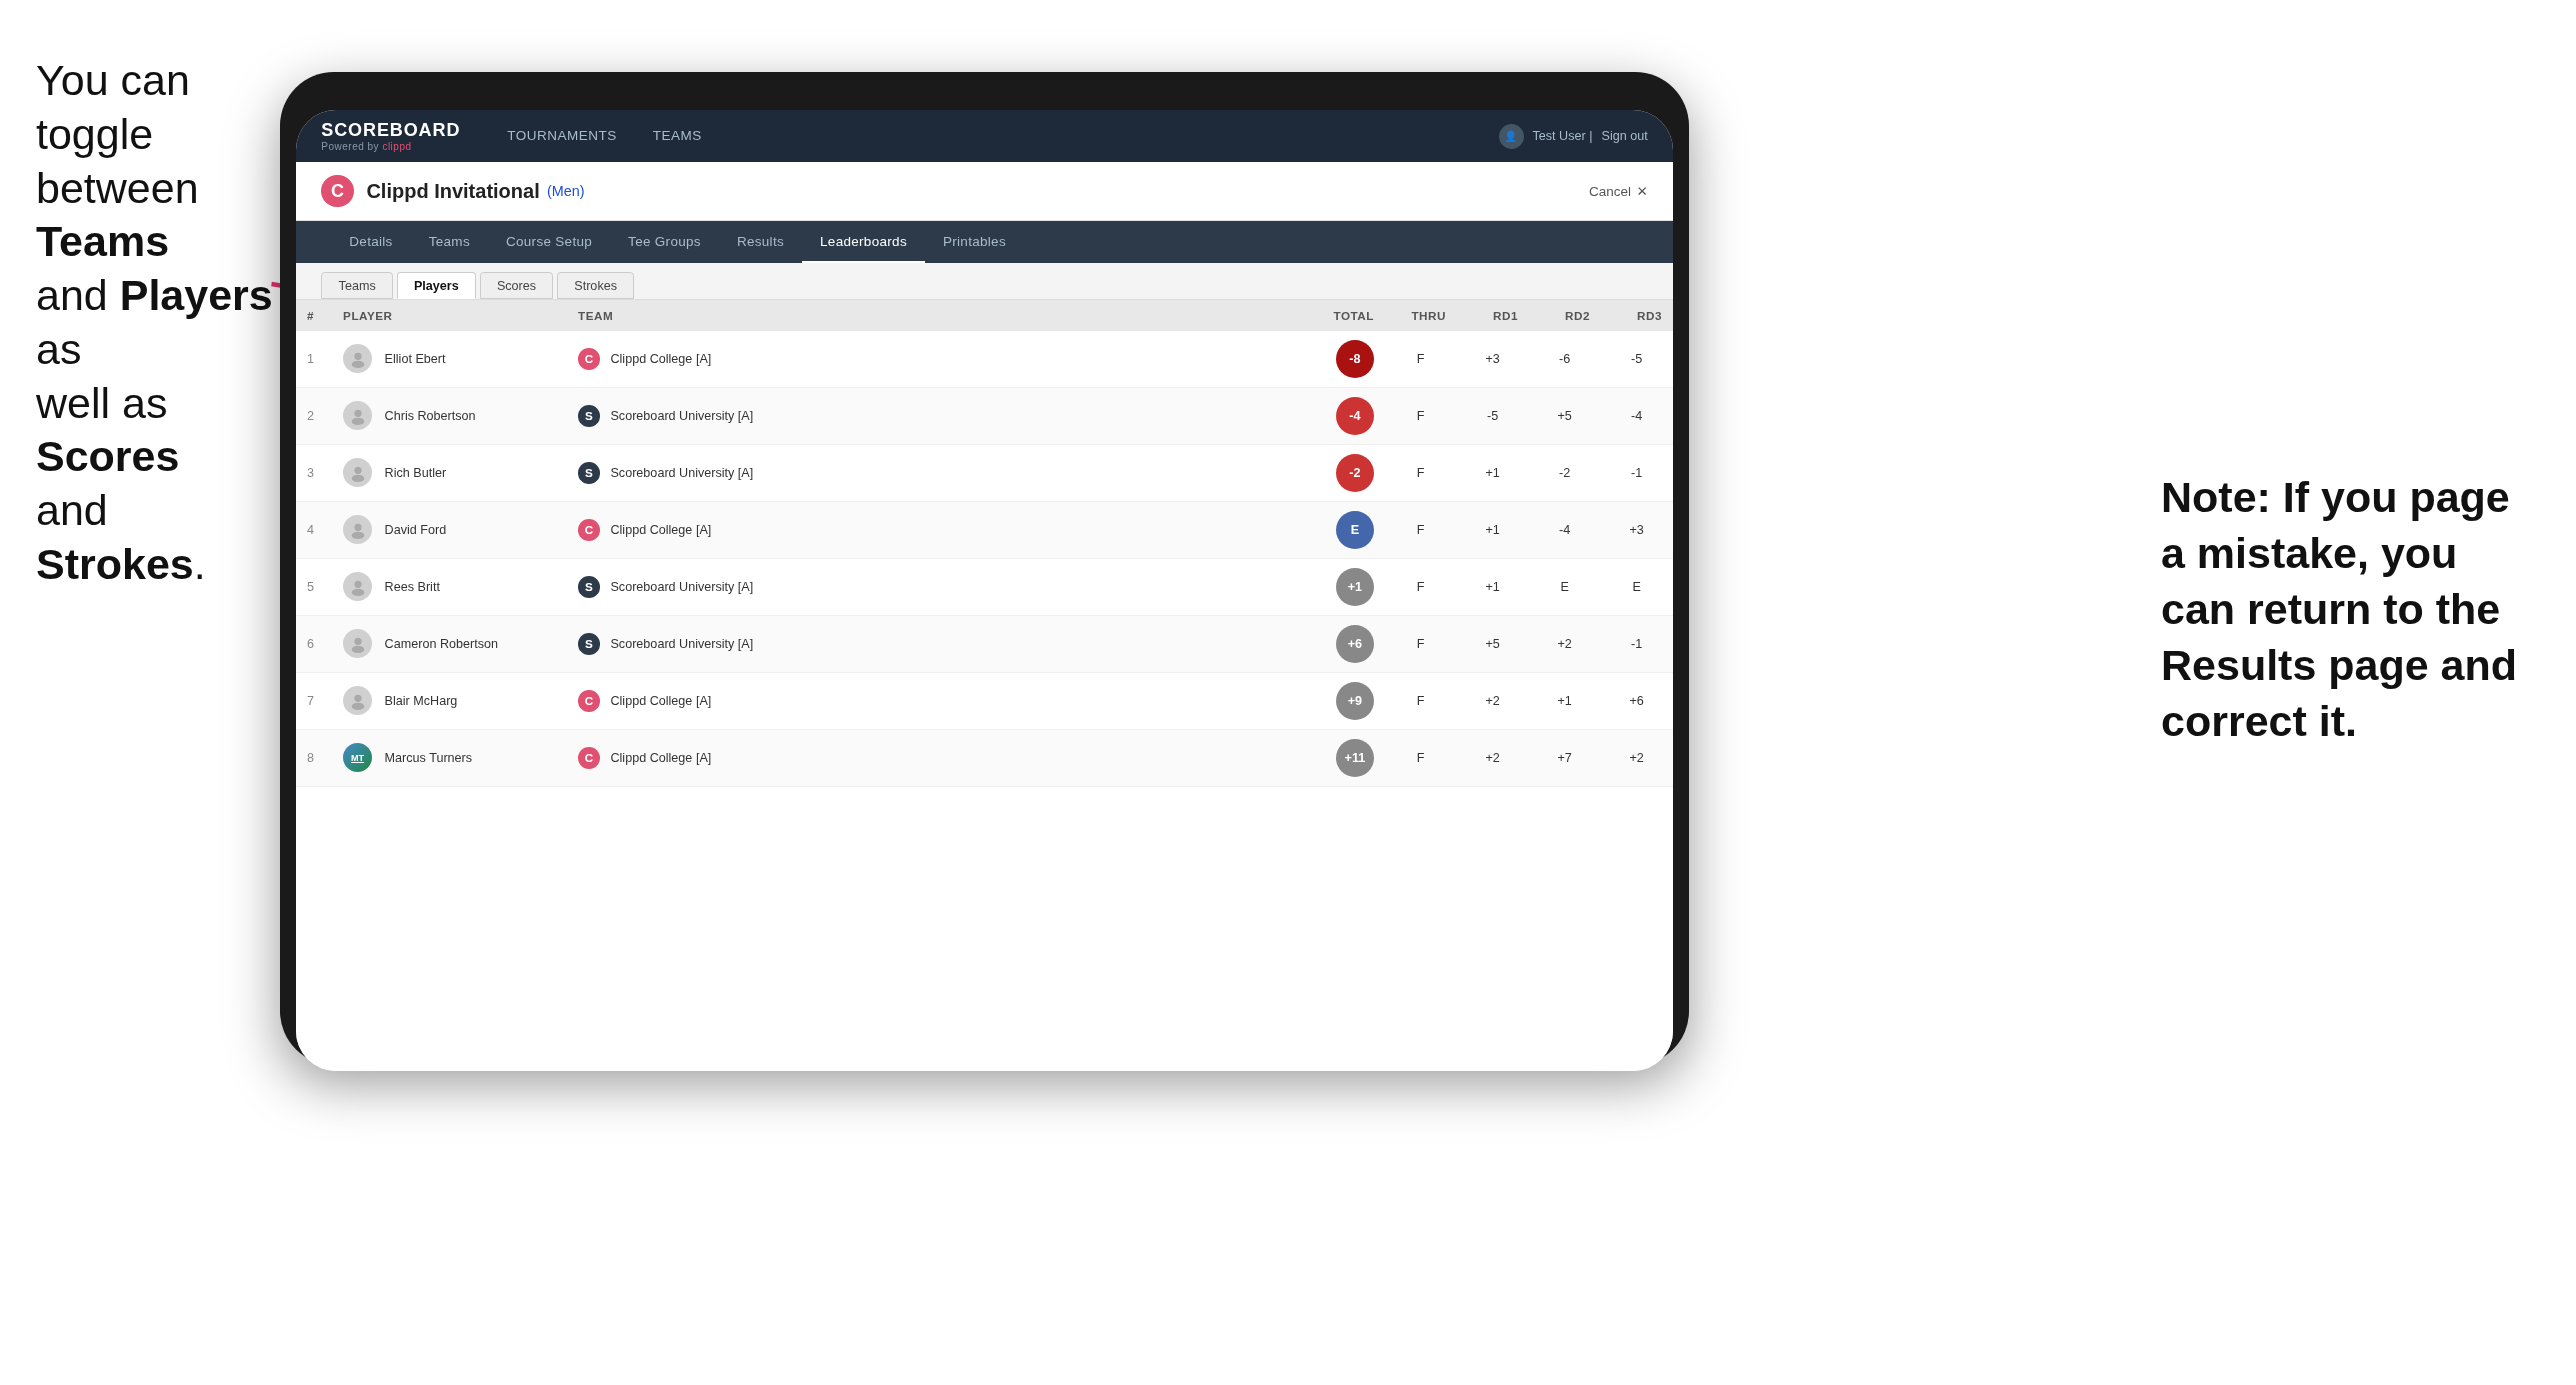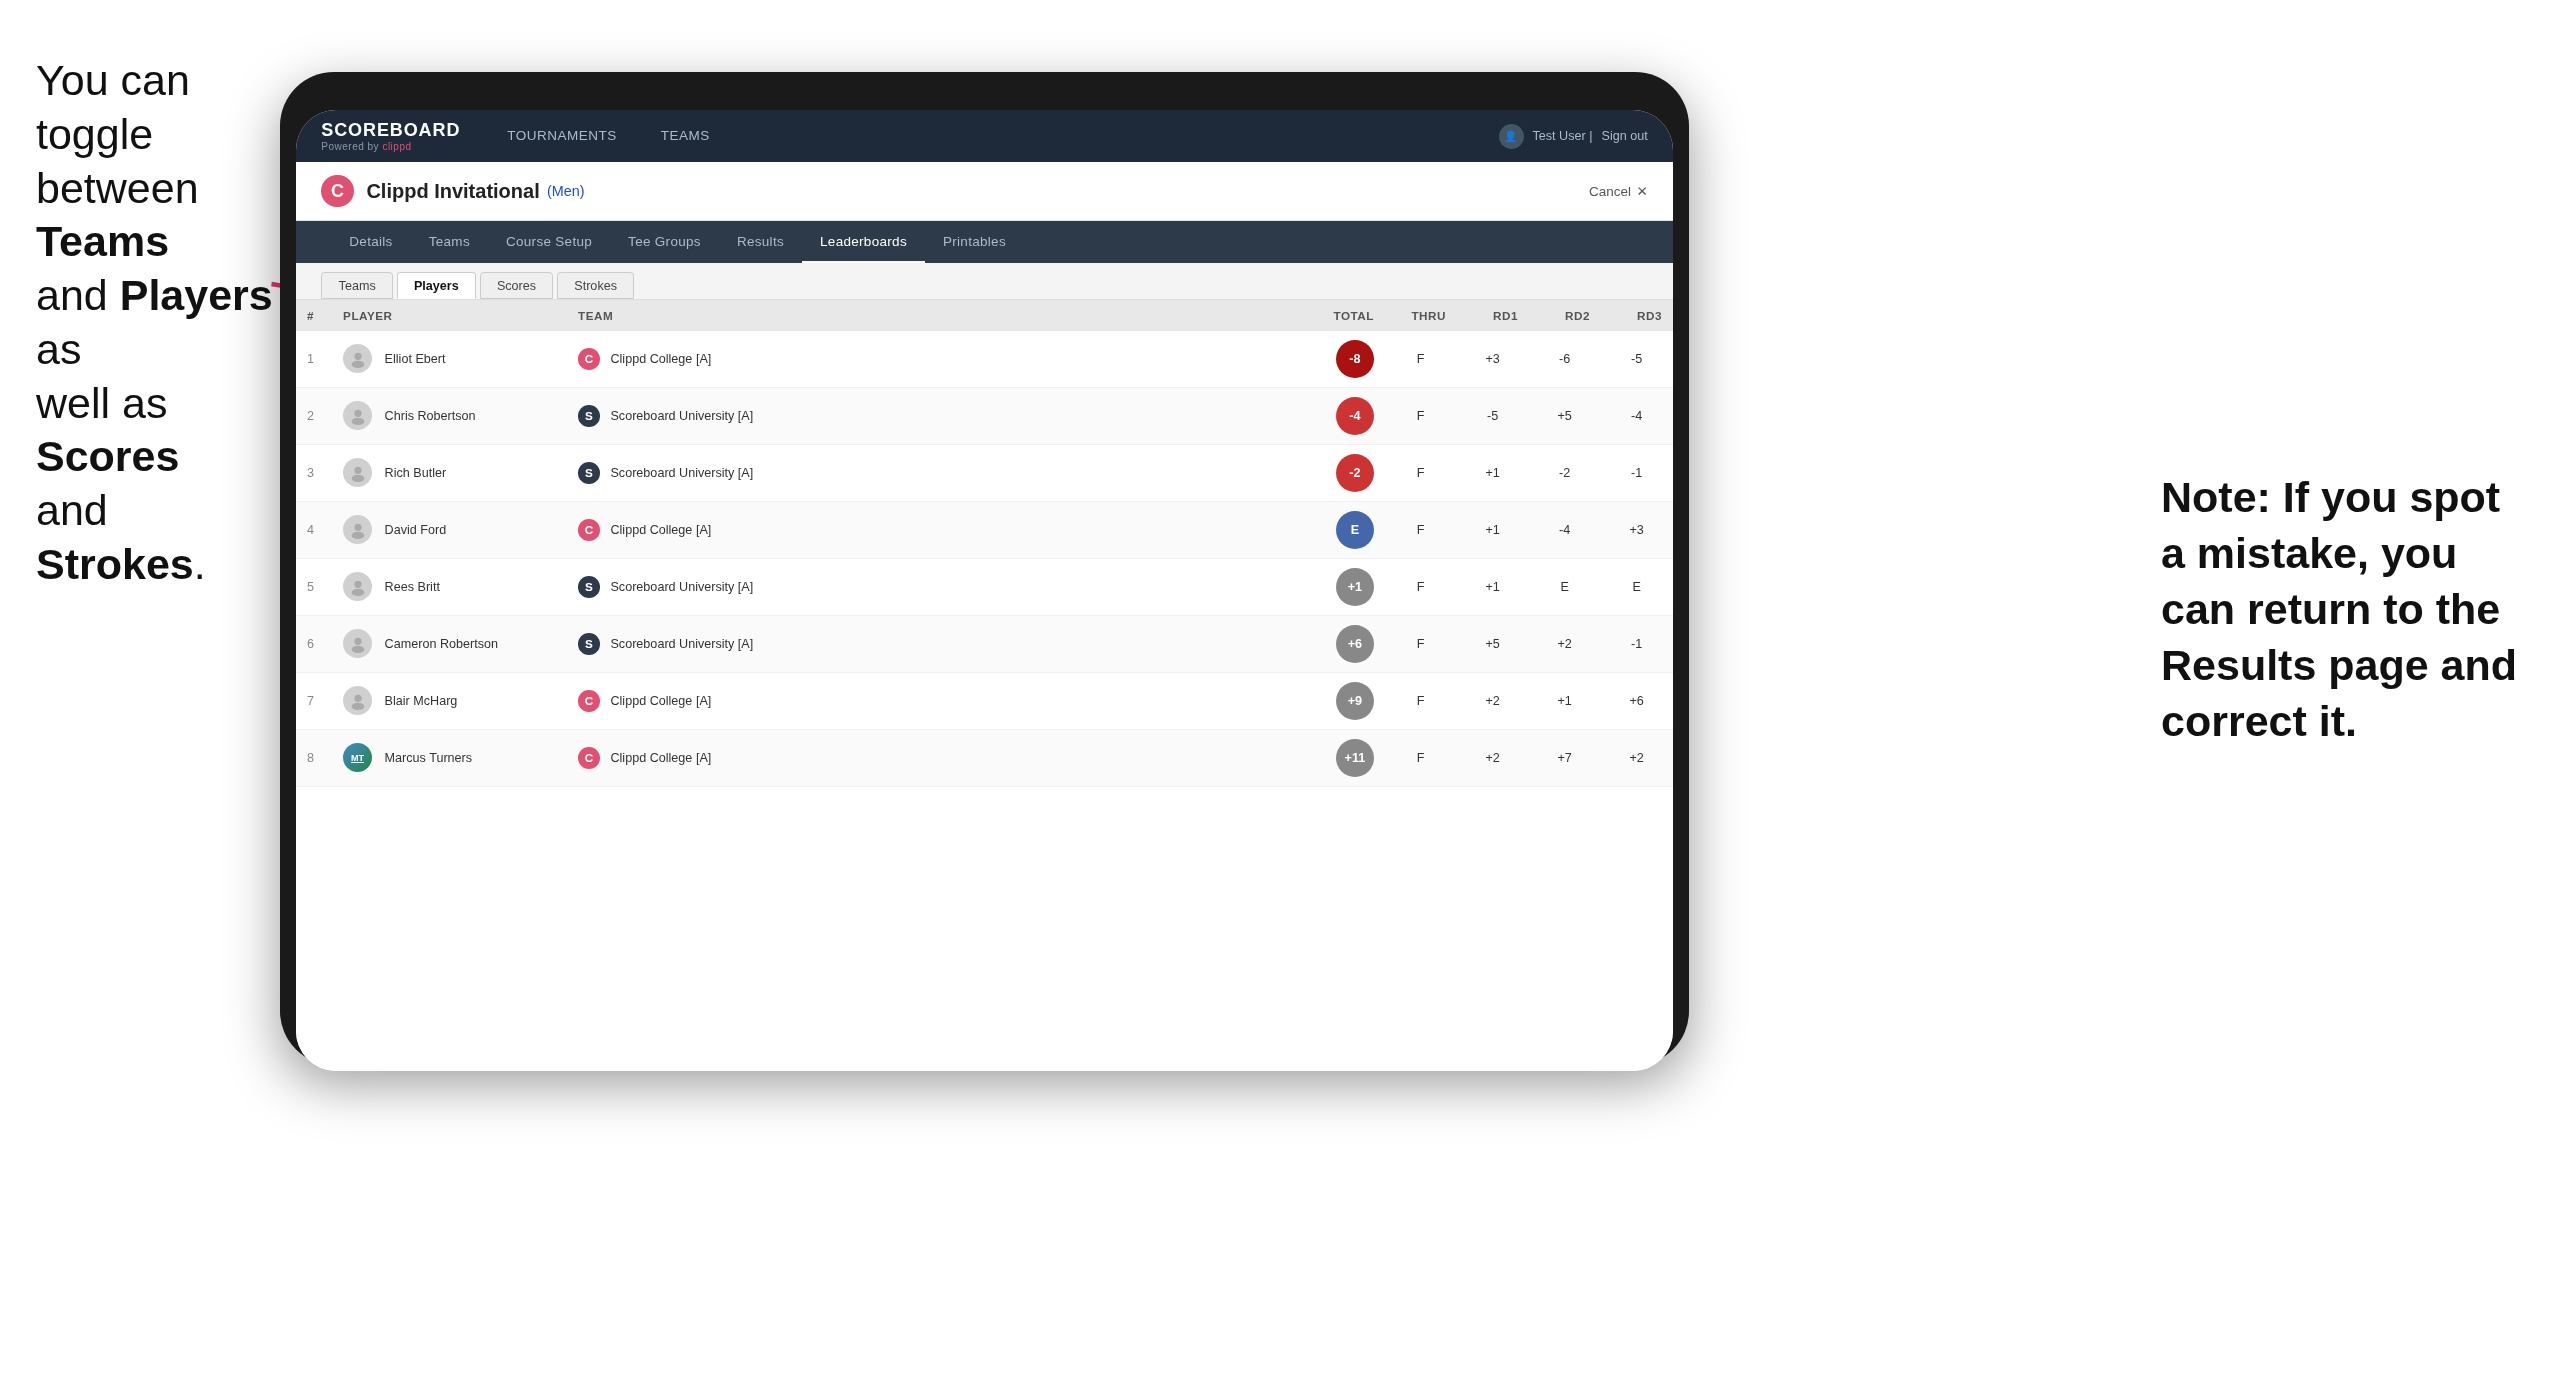--- a/index.html
+++ b/index.html
@@ -81,21 +81,21 @@
       text-transform: uppercase;
     }
     .logo-sub {
       color: #8899aa;
       font-size: 10px;
       letter-spacing: 0.5px;
     }
     .logo-sub span { color: #e05070; }
     .header-nav {
       display: flex;
-      gap: 8px;
+      gap: 0;
       flex: 1;
     }
     .header-nav-item {
       color: #aabbcc;
       font-size: 13.5px;
       font-weight: 500;
       padding: 16.3px 18px;
       cursor: pointer;
       border-bottom: 2.7px solid transparent;
       letter-spacing: 0.5px;
@@ -319,21 +319,21 @@
 
 <div class="left-text">
   You can toggle<br>
   between <b>Teams</b><br>
   and <b>Players</b> as<br>
   well as <b>Scores</b><br>
   and <b>Strokes</b>.
 </div>
 
 <div class="right-text">
-  <b><span>Note: If you spot</span><br>
+  <b><span>Note: If you page</span><br>
   <span>a mistake, you</span><br>
   <span>can return to the</span><br>
   <span>Results page and</span><br>
   <span>correct it.</span></b>
 </div>
 
 <svg style="position:absolute;left:262px;top:275px;width:181px;height:90px;pointer-events:none;" viewBox="0 0 200 100" width="181" height="90">
   <defs>
     <marker id="arrowhead" markerWidth="8" markerHeight="6" refX="8" refY="3" orient="auto">
       <polygon points="0 0, 8 3, 0 6" fill="#e8306e"></polygon>

